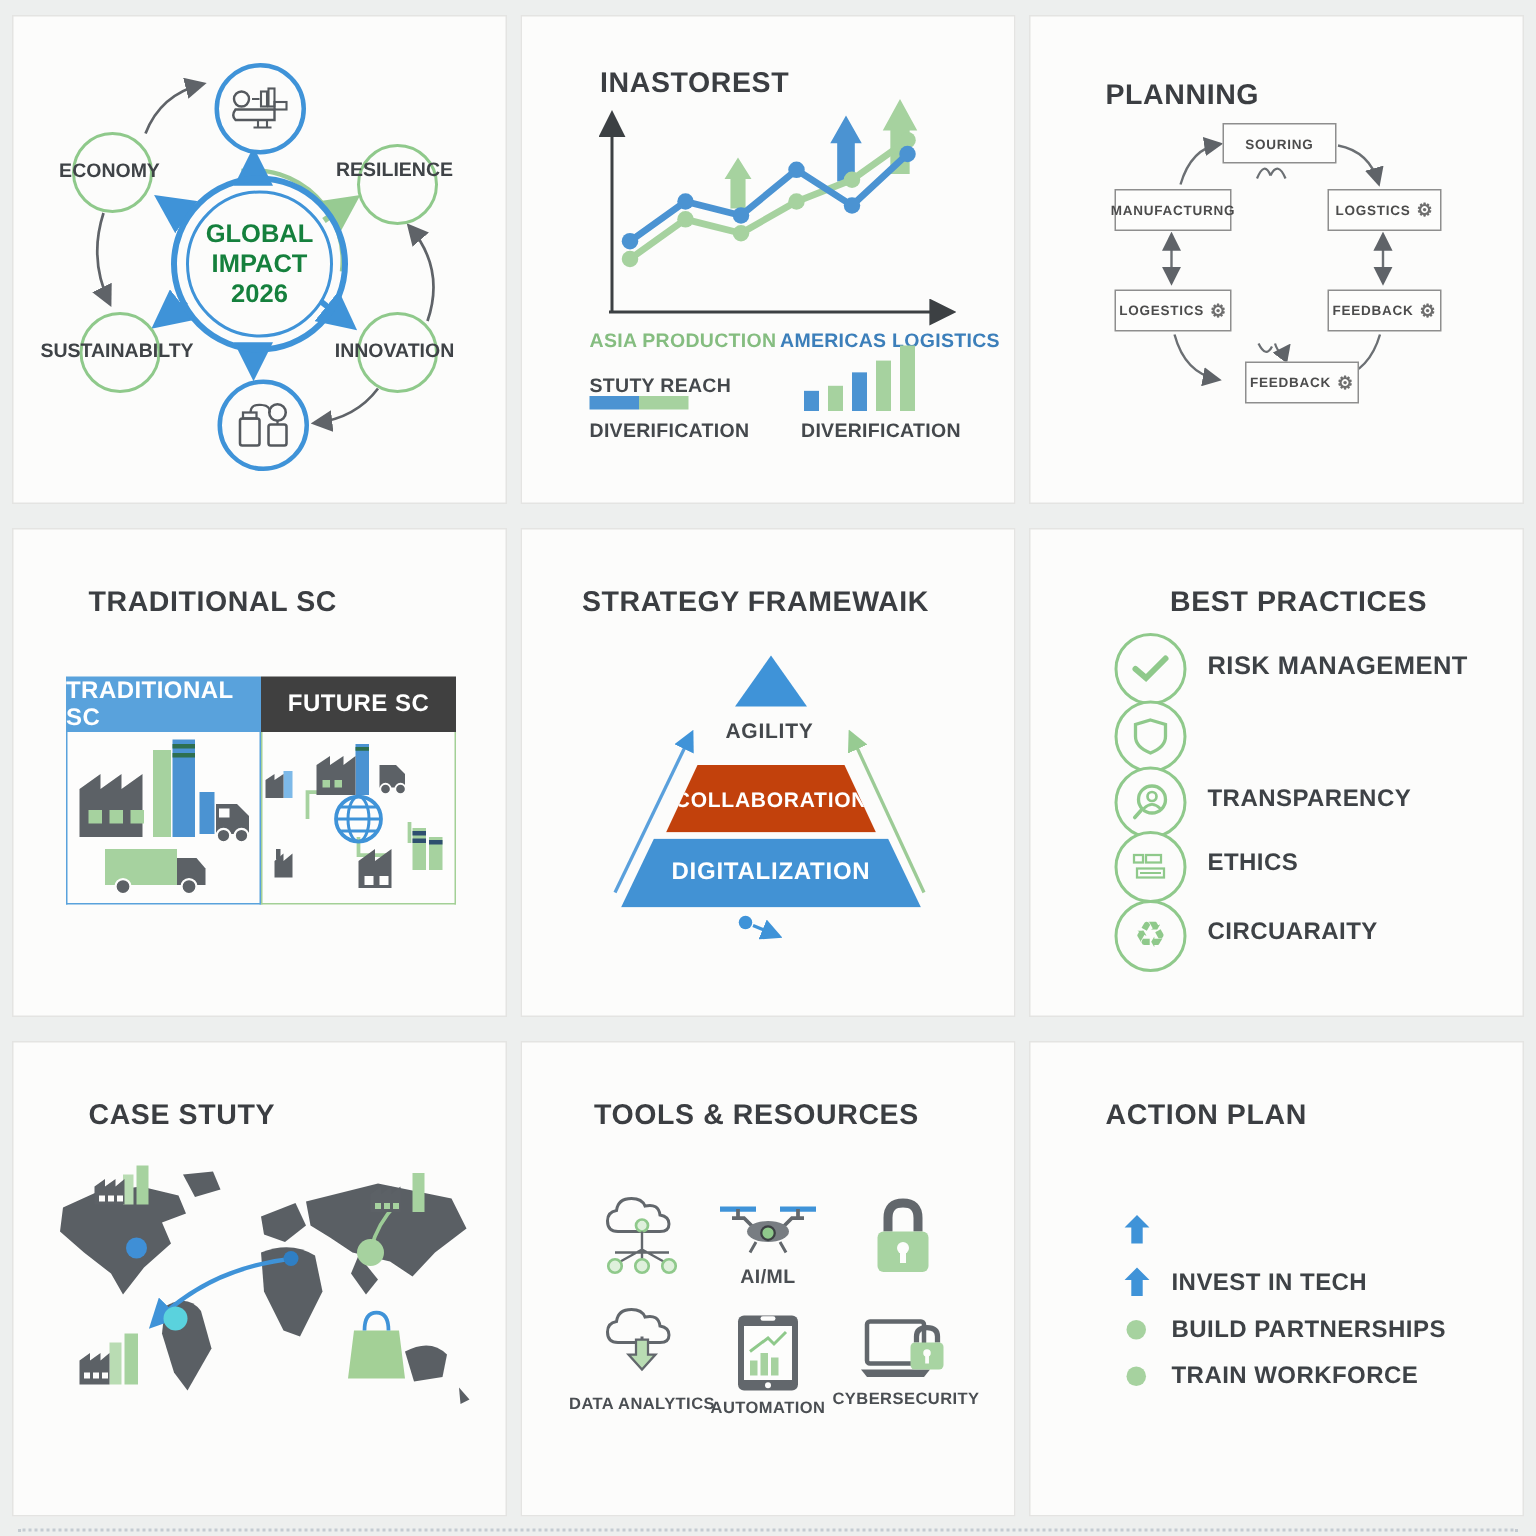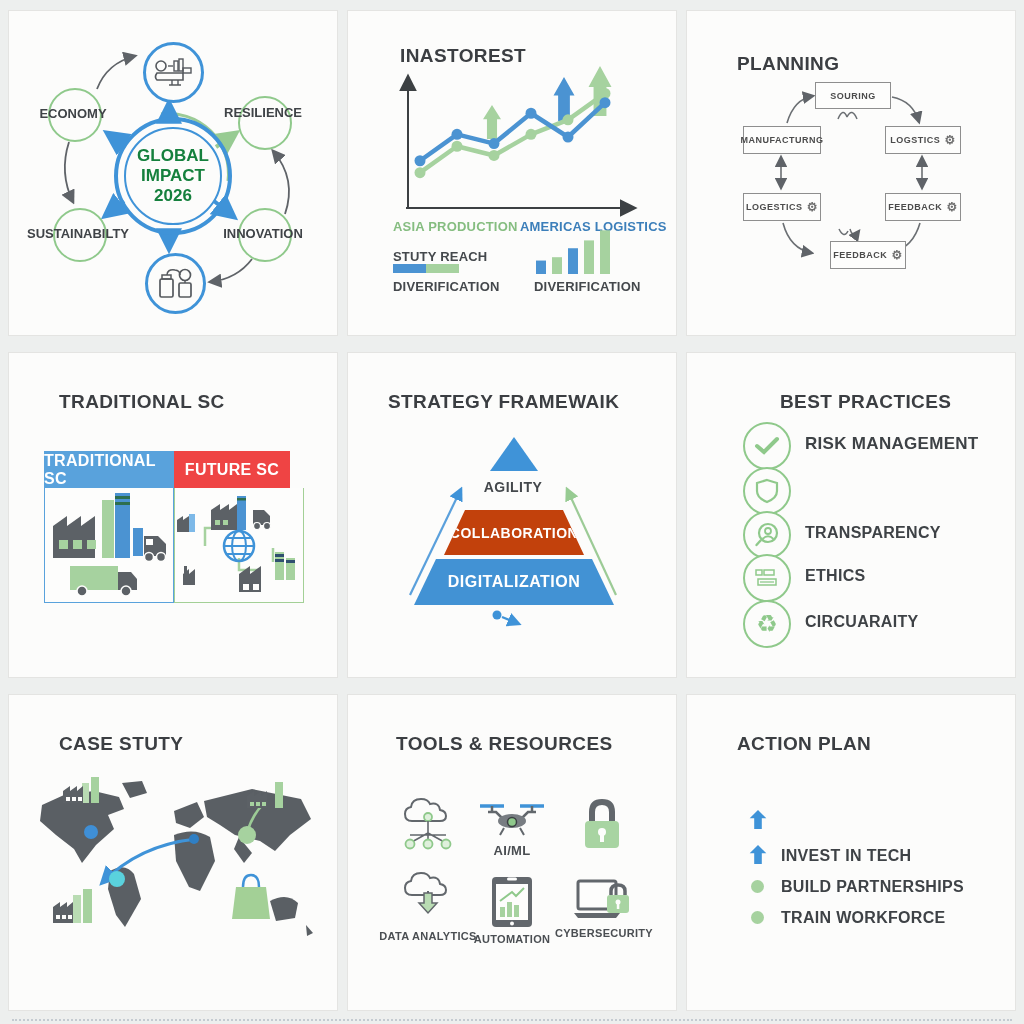--- a/index.html
+++ b/index.html
@@ -240,21 +240,21 @@
         <span class="gear">⚙</span>
       </div>
     </div>
 
     <div class="panel">
       <div class="ptitle" style="left:50px;top:38px;">TRADITIONAL SC</div>
 
       <div class="tbl-header" style="left:35px;top:98px;width:130px;height:37px;background:#59a2dc;">
         <span>TRADITIONAL SC</span>
       </div>
-      <div class="tbl-header" style="left:165px;top:98px;width:116px;height:37px;background:#ef4444;">
+      <div class="tbl-header" style="left:165px;top:98px;width:130px;height:37px;background:#404040;">
         <span>FUTURE SC</span>
       </div>
 
       <div class="abs" style="left:35px;top:135px;width:130px;height:115px;border:1.5px solid #59a2dc;border-top:none;box-sizing:border-box;background:#fdfdfc;">
         <svg width="127" height="112" viewBox="0 0 127 112">
           <rect x="57" y="12" width="12" height="58" fill="#a6d29f"></rect>
           <rect x="70" y="5" width="15" height="65" fill="#4b93d2"></rect>
           <rect x="70" y="8" width="15" height="3" fill="#2e6f4f"></rect>
           <rect x="70" y="14" width="15" height="3" fill="#2e6f4f"></rect>
           <path d="M8,38 l14,-10 v10 l14,-10 v10 l14,-10 v42 h-42 z" fill="#5c6166"></path>

